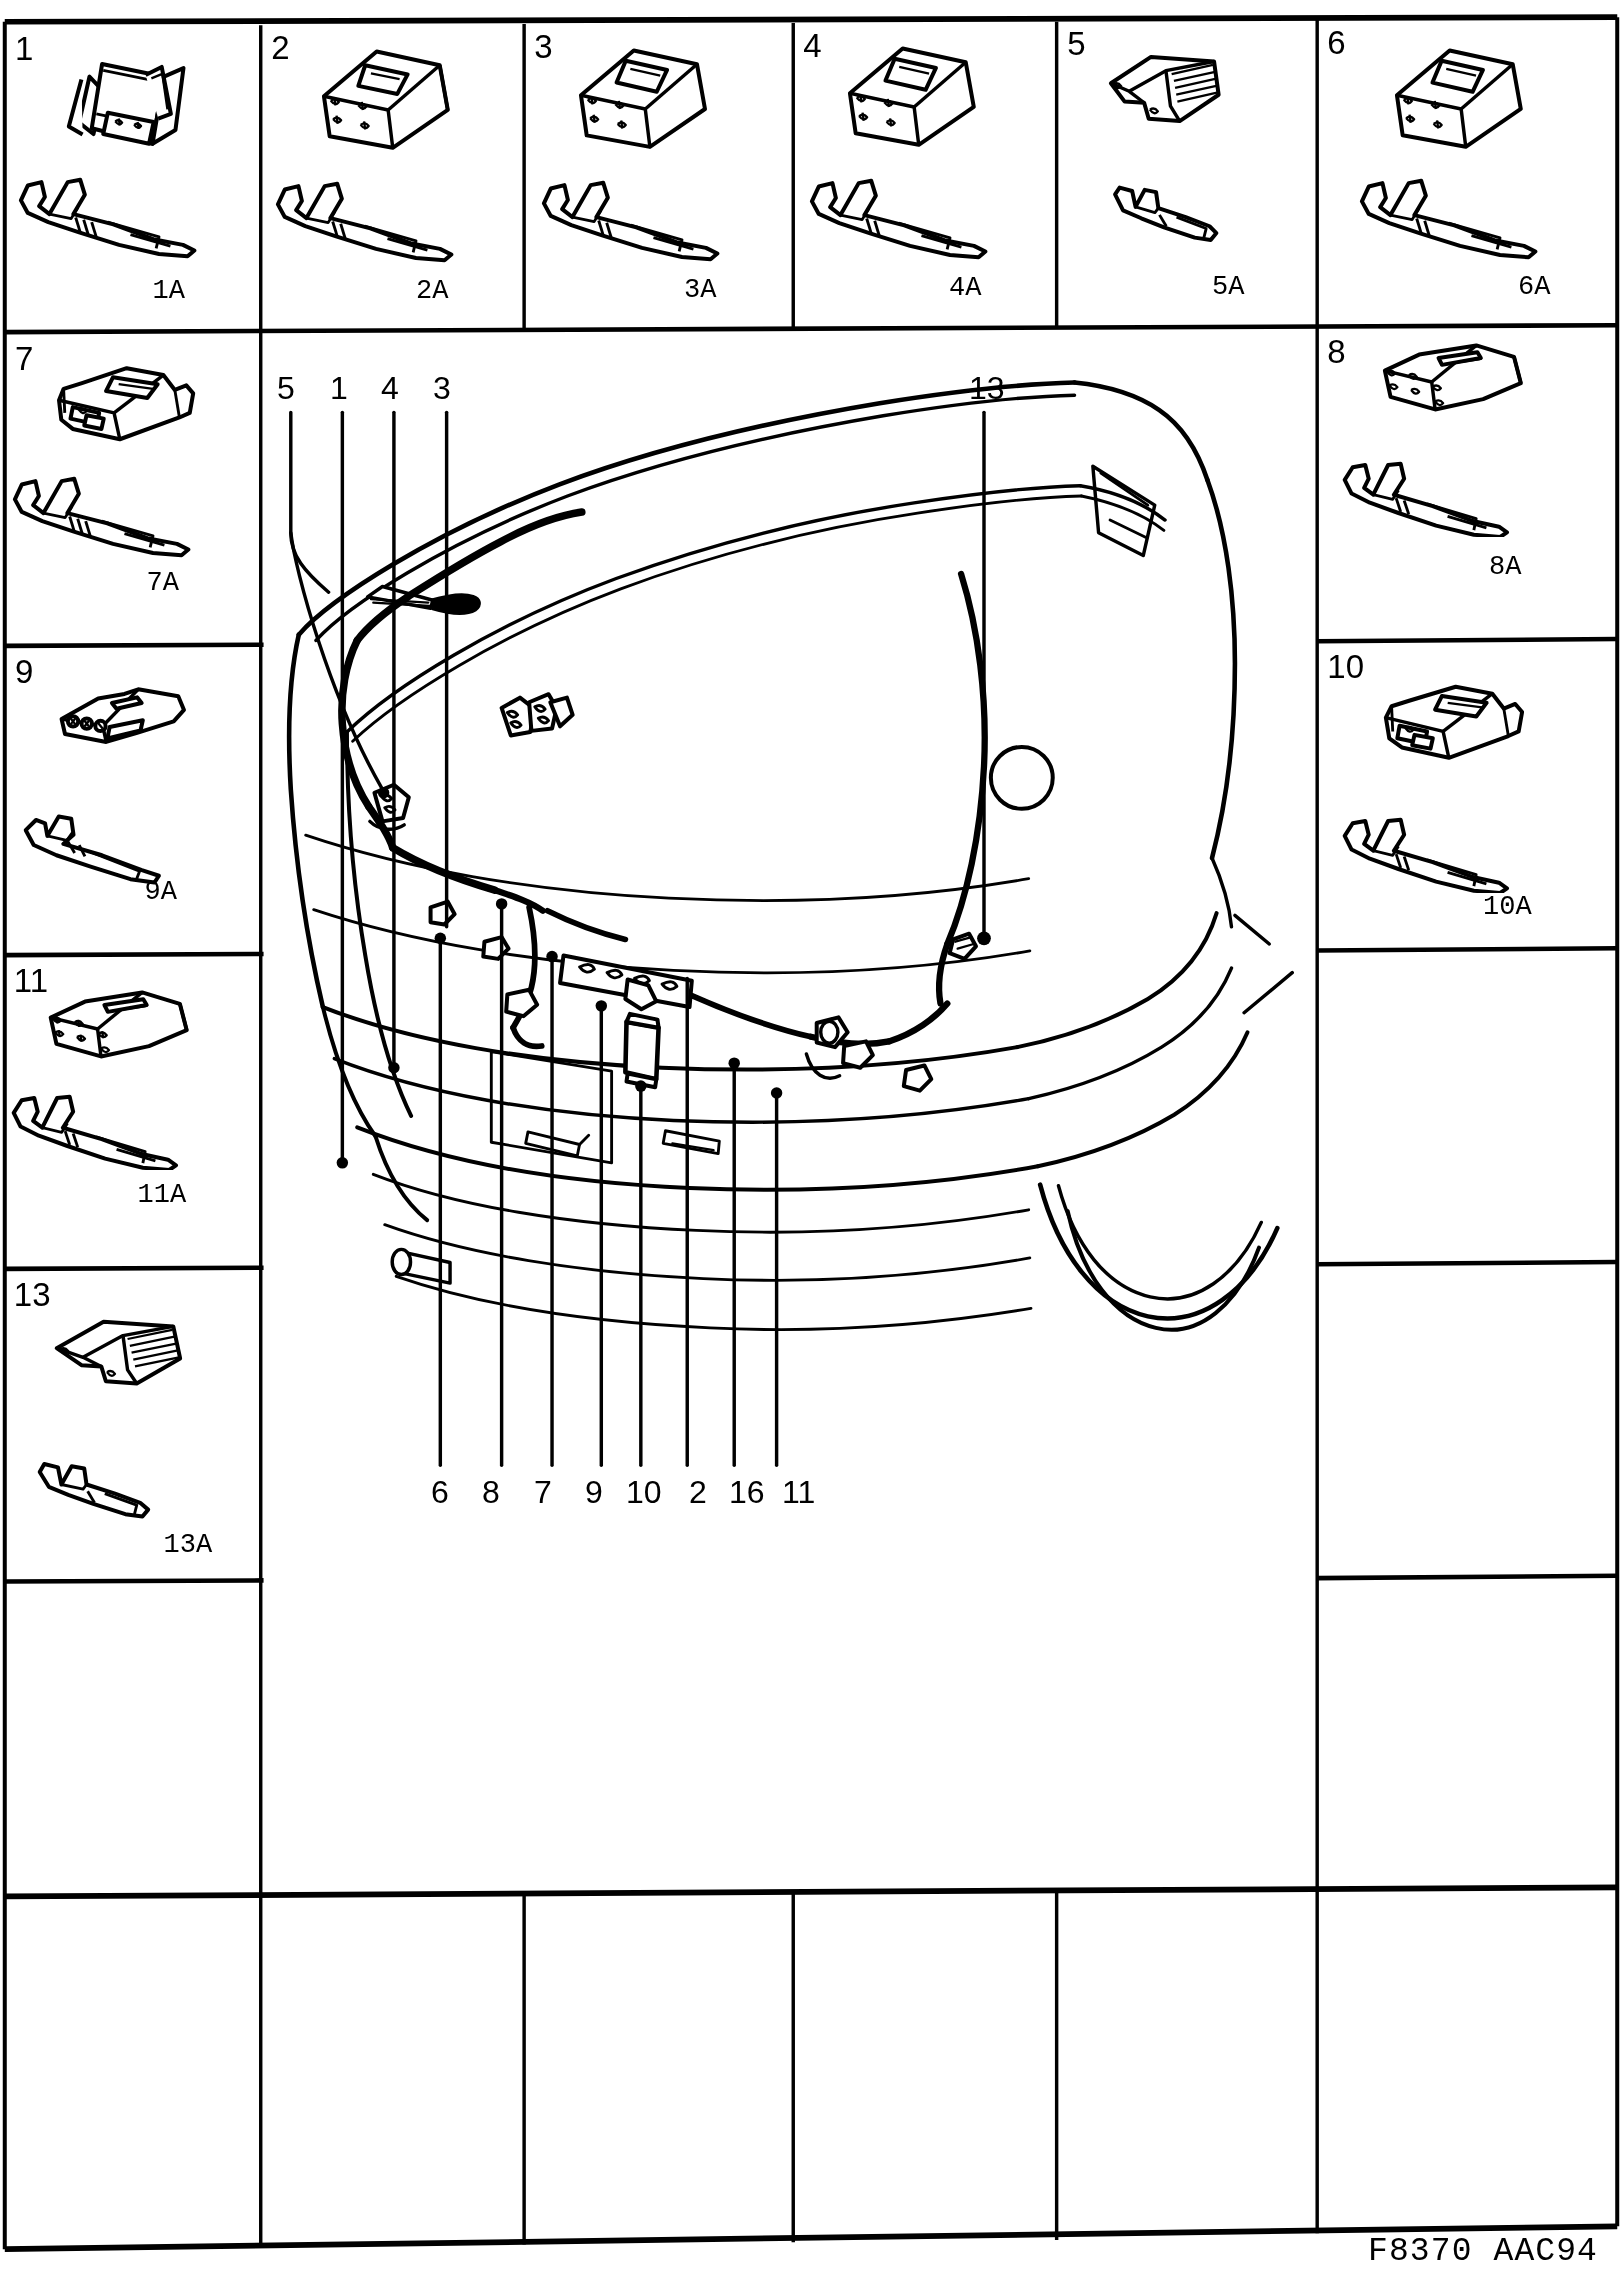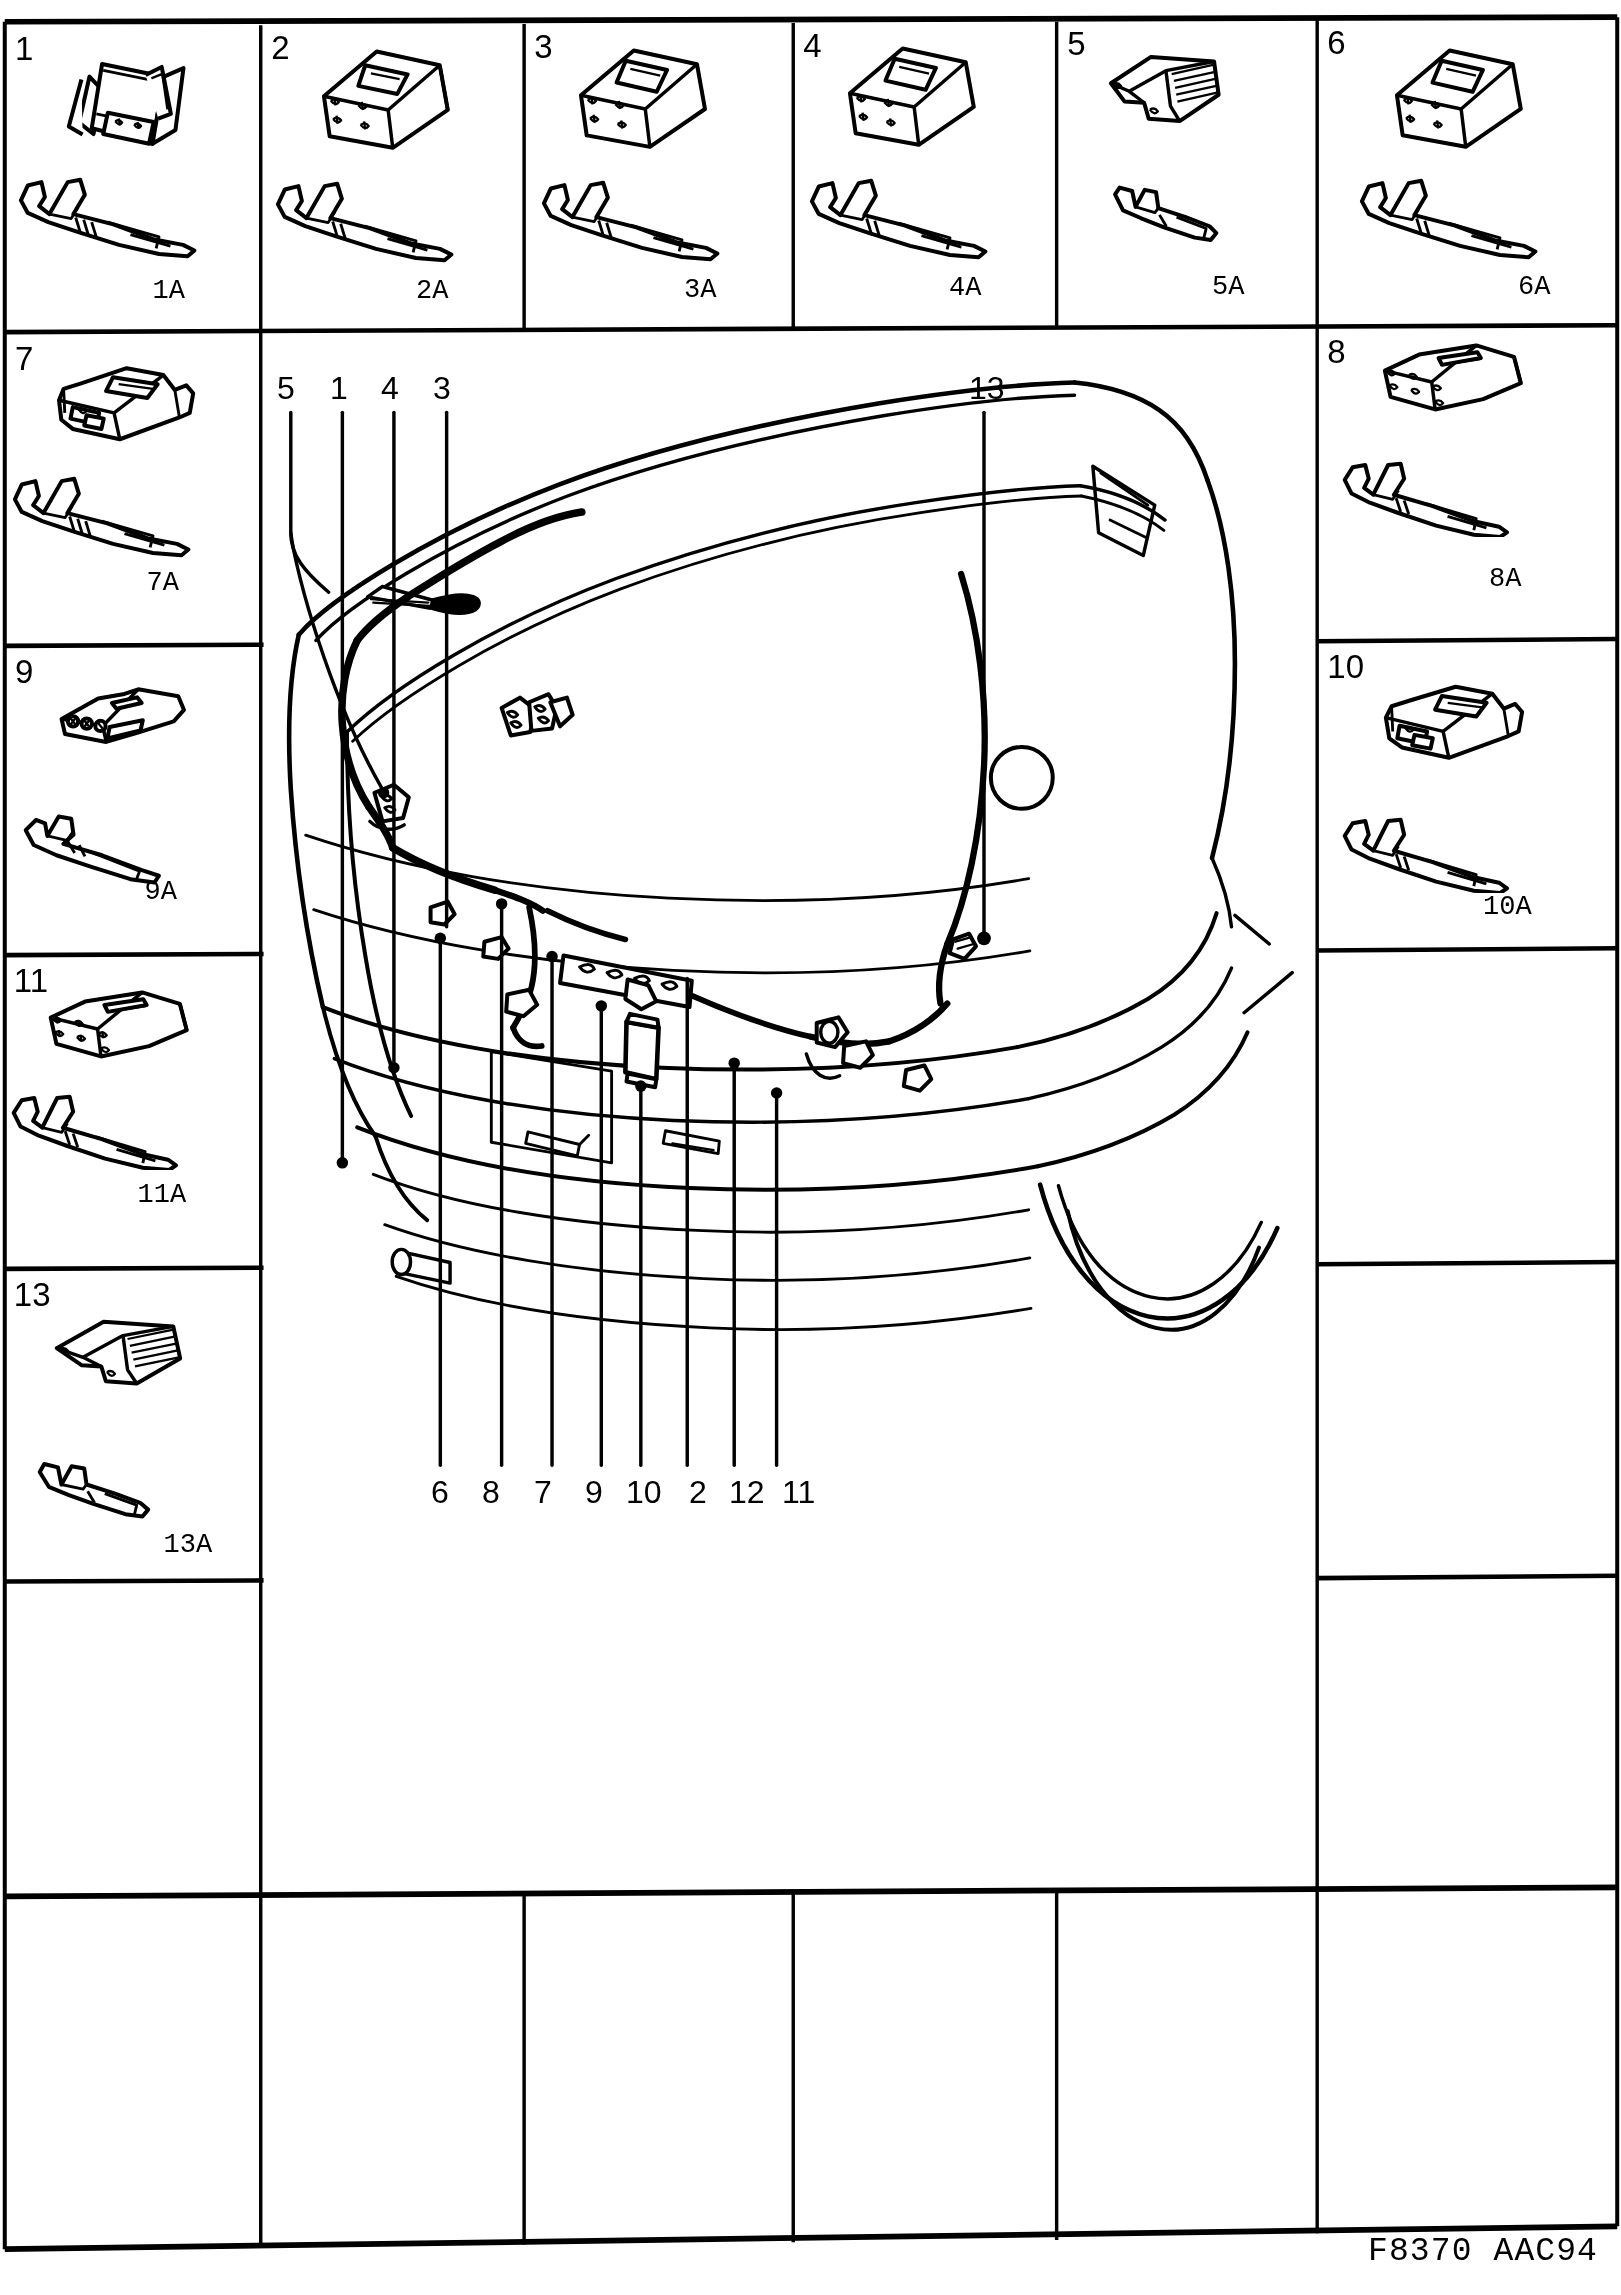--- a/index.html
+++ b/index.html
@@ -387,21 +387,21 @@
     <svg class="art" style="left:24px;top:131px;" width="172" height="80" viewBox="0 0 300 140">
       <g class="ln" stroke-width="7" stroke-linejoin="round">
         <path d="M6 40 L20 18 L42 14 L48 38 L40 54 L56 66 L82 14 L104 12 L110 38 L92 66 L160 86 L230 112 L276 122 L290 132 L278 140 L232 136 L166 120 L100 98 L50 80 L18 64 Z" fill="#fff"></path>
         <path d="M56 66 L90 74 L100 58" stroke-width="5"></path>
         <path d="M96 72 L104 96" stroke-width="5"></path>
         <path d="M110 76 L118 100" stroke-width="5"></path>
         <path d="M150 82 L236 108 L232 128" stroke-width="5"></path>
         <path d="M186 104 L254 124" stroke-width="5"></path>
       </g>
     </svg>
-    <span class="subnum" style="left:172px;top:236px;text-align:center;">8A</span>
+    <span class="subnum" style="left:172px;top:224px;text-align:center;">8A</span>
   </div>
 
   <div class="cell" style="left:1317px;top:641px;width:300px;height:309px;">
     <span class="num" style="left:10.3px;top:9.2px;">10</span>
     <svg class="art" style="left:62px;top:40px;" width="166" height="86" viewBox="0 0 290 150">
       <g class="ln" stroke-width="7" stroke-linejoin="round">
         <path d="M12 64 L22 44 L54 34 L134 10 L198 22 L218 48 L238 40 L250 54 L244 88 L226 96 L122 134 L40 116 L18 100 Z" fill="#fff"></path>
         <path d="M12 64 L112 88 L122 134" stroke-width="6"></path>
         <path d="M112 88 L198 22" stroke-width="6"></path>
         <path d="M110 26 L188 38 L170 62 L98 50 Z" fill="#fff"></path>
@@ -596,20 +596,20 @@
     <span class="cal" style="left:120px;top:41px;">4</span>
     <span class="cal" style="left:172px;top:41px;">3</span>
     <span class="cal" style="left:708px;top:41px;">13</span>
 
     <span class="cal" style="left:170px;top:1145px;">6</span>
     <span class="cal" style="left:221px;top:1145px;">8</span>
     <span class="cal" style="left:273px;top:1145px;">7</span>
     <span class="cal" style="left:324px;top:1145px;">9</span>
     <span class="cal" style="left:365px;top:1145px;">10</span>
     <span class="cal" style="left:428px;top:1145px;">2</span>
-    <span class="cal" style="left:468px;top:1145px;">12</span>
+    <span class="cal" style="left:468px;top:1145px;">16</span>
     <span class="cal" style="left:521px;top:1145px;">11</span>
   </div>
 
   <div id="footer">F8370  AAC94</div>
 
 </div>
 
 
 </body></html>

